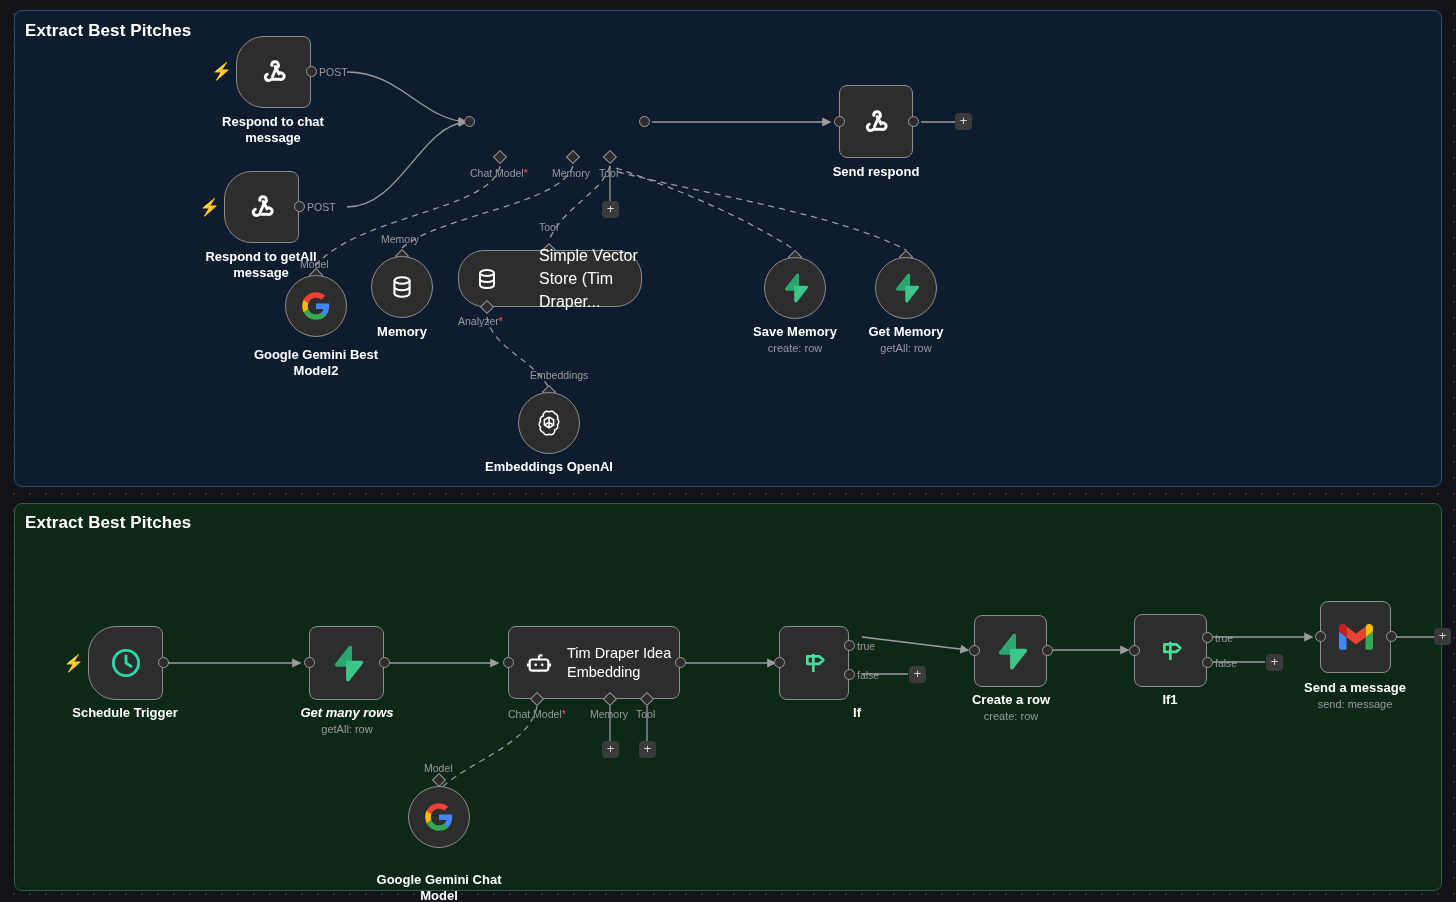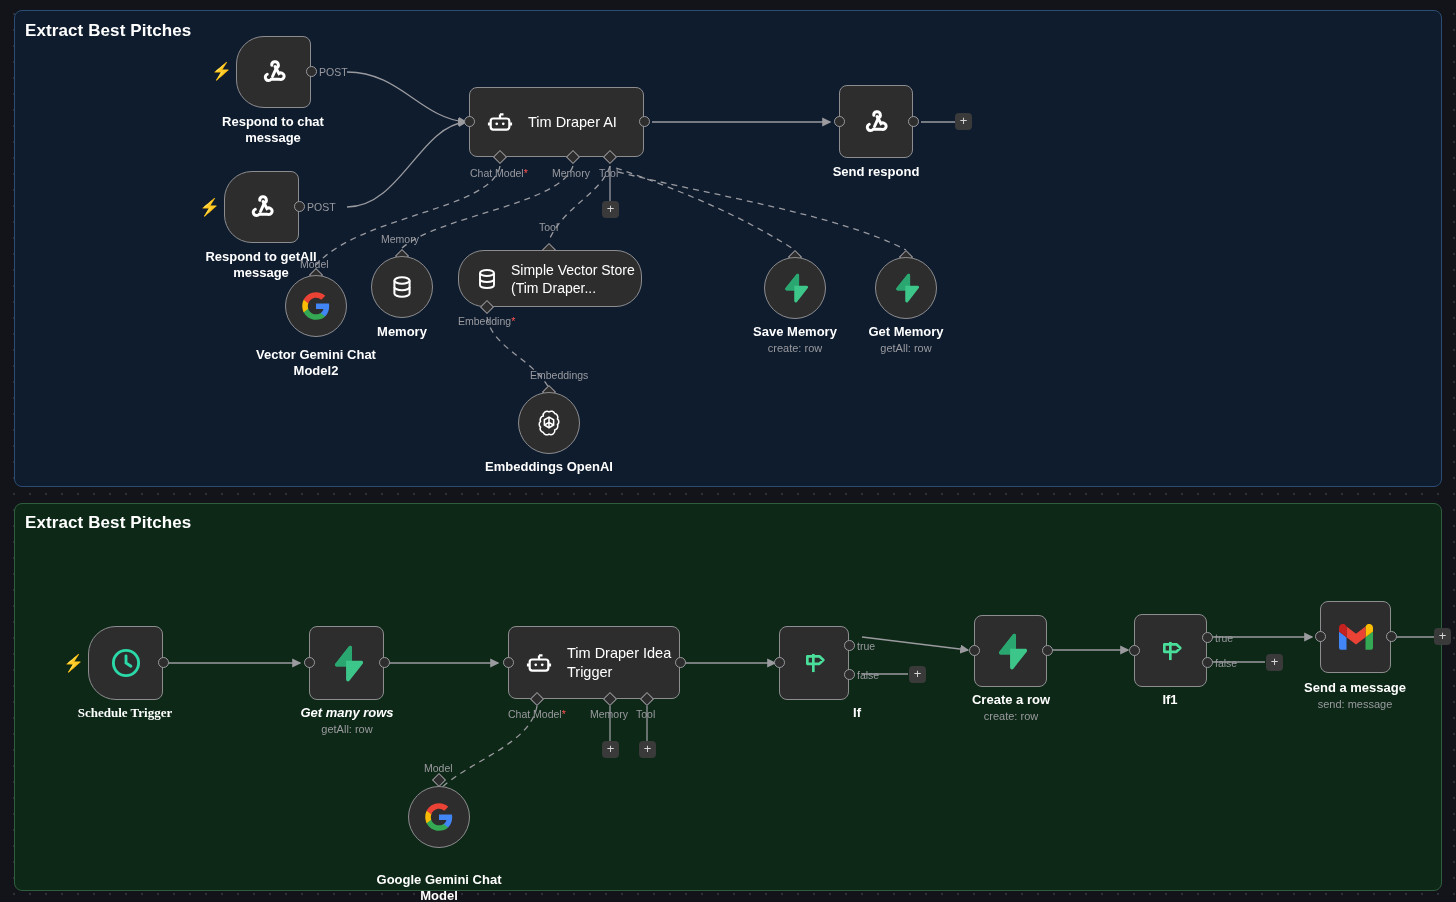--- a/index.html
+++ b/index.html
@@ -228,32 +228,20 @@
         <path d="M10.5 7.5a2.2 2.2 0 1 1 3 1.9L11 15"></path>
           <path d="M7.5 13.5a2.2 2.2 0 1 0 2.6 3.4h5.4"></path>
         <path d="M16.5 17a2.2 2.2 0 1 0-1.2-4l-2.6-4.6"></path>
       </svg>
     </span>
   </div>
   <div class="port" style="left:294px; top:201px;"></div>
   <div class="plabel" style="left:307px; top:201px;">POST</div>
   <div class="nlabel" style="left:186px; top:249px; width:150px;">Respond to getAll message</div>
 
-  <div class="nbox wide" style="left:469px; top:87px; width:175px; height:70px;">
-    <span>
-      <svg class="icn" width="28" height="28" viewBox="0 0 24 24" fill="none" stroke="#ffffff" stroke-width="1.9" stroke-linejoin="round">
-        <rect x="4" y="9" width="16" height="9.5" rx="2.2"></rect>
-          <path d="M12 9V5.5M12 5.5h3"></path>
-        <circle cx="9.2" cy="13.6" r="1.15" fill="#ffffff" stroke="none"></circle>
-        <circle cx="14.8" cy="13.6" r="1.15" fill="#ffffff" stroke="none"></circle>
-        <path d="M2.6 12.4v2.6M21.4 12.4v2.6"></path>
-      </svg>
-    </span>
-    <span class="ntitle">Tim Draper AI</span>
-  </div>
   <div class="port" style="left:464px; top:116px;"></div>
   <div class="port" style="left:639px; top:116px;"></div>
 
   <div class="diamond" style="left:495px; top:152px;"></div>
   <div class="plabel" style="left:470px; top:167px;"><span>Chat Model</span><span class="req">*</span></div>
   <div class="diamond" style="left:568px; top:152px;"></div>
   <div class="plabel" style="left:552px; top:167px;">Memory</div>
   <div class="diamond" style="left:605px; top:152px;"></div>
   <div class="plabel" style="left:599px; top:167px;">Tool</div>
   <div class="plus" style="left:602px; top:201px;">+</div>
@@ -277,21 +265,21 @@
   <div class="ncircle" style="left:285px; top:275px; width:62px; height:62px;">
     <span>
       <svg class="icn" width="30" height="30" viewBox="0 0 48 48">
         <path fill="#4285F4" d="M45.1 24.5c0-1.6-.1-3.2-.4-4.7H24v8.9h11.8c-.5 2.7-2 5-4.4 6.6v5.5h7.1c4.2-3.8 6.6-9.5 6.6-16.3z"></path>
         <path fill="#34A853" d="M24 46c6 0 11-2 14.6-5.3l-7.1-5.5c-2 1.3-4.5 2.1-7.5 2.1-5.8 0-10.7-3.9-12.4-9.1H4.2v5.7C7.8 41.1 15.3 46 24 46z"></path>
         <path fill="#FBBC05" d="M11.6 28.2c-.5-1.3-.7-2.7-.7-4.2s.3-2.9.7-4.2v-5.7H4.2A22 22 0 0 0 2 24c0 3.6.9 6.9 2.2 9.9l7.4-5.7z"></path>
         <path fill="#EA4335" d="M24 10.7c3.3 0 6.2 1.1 8.5 3.3l6.3-6.3C35 4.1 30 2 24 2 15.3 2 7.8 6.9 4.2 14.1l7.4 5.7c1.7-5.2 6.6-9.1 12.4-9.1z"></path>
       </svg>
     </span>
   </div>
-  <div class="nlabel" style="left:241px; top:347px; width:150px;">Vector Gemini Chat Model2</div>
+  <div class="nlabel" style="left:241px; top:347px; width:150px;">Google Gemini Best Model2</div>
 
   <div class="plabel" style="left:381px; top:233px;">Memory</div>
   <div class="diamond" style="left:397px; top:251px;"></div>
   <div class="ncircle" style="left:371px; top:256px; width:62px; height:62px;">
     <span>
       <svg class="icn" width="26" height="26" viewBox="0 0 24 24" fill="none" stroke="#ffffff" stroke-width="1.9">
         <ellipse cx="12" cy="6" rx="7" ry="3"></ellipse>
           <path d="M5 6v12c0 1.7 3.1 3 7 3s7-1.3 7-3V6"></path>
           <path d="M5 12c0 1.7 3.1 3 7 3s7-1.3 7-3"></path>
       </svg>
@@ -302,24 +290,24 @@
   <div class="plabel" style="left:539px; top:221px;">Tool</div>
   <div class="diamond" style="left:544px; top:245px;"></div>
   <div class="npill" style="left:458px; top:250px; width:184px; height:57px;">
     <span>
       <svg class="icn" width="24" height="24" viewBox="0 0 24 24" fill="none" stroke="#ffffff" stroke-width="1.9">
         <ellipse cx="12" cy="6" rx="7" ry="3"></ellipse>
           <path d="M5 6v12c0 1.7 3.1 3 7 3s7-1.3 7-3V6"></path>
           <path d="M5 12c0 1.7 3.1 3 7 3s7-1.3 7-3"></path>
       </svg>
     </span>
-    <span class="ntitle" style="font-size:14px; line-height:18px;">Simple Vector Store (Tim Draper...</span>
+    <span class="ntitle" style="font-size:16px; line-height:23px;margin-left:28px;">Simple Vector Store (Tim Draper...</span>
   </div>
   <div class="diamond" style="left:482px; top:302px;"></div>
-  <div class="plabel" style="left:458px; top:315px;"><span>Embedding</span><span class="req">*</span></div>
+  <div class="plabel" style="left:458px; top:315px;"><span>Analyzer</span><span class="req">*</span></div>
 
   <div class="diamond" style="left:790px; top:252px;"></div>
   <div class="ncircle" style="left:764px; top:257px; width:62px; height:62px;">
     <span>
       <svg class="icn" width="26" height="30" viewBox="0 0 24 28">
         <path fill="#3ECF8E" d="M13.4 1.2 3.2 14.1c-.7.9-.1 2.2 1 2.2h7.1v9.9c0 1.3 1.7 1.9 2.5.8l10.1-12.9c.7-.9.1-2.2-1-2.2h-7.1V2c0-1.3-1.6-1.9-2.4-.8z" opacity=".95"></path>
         <path fill="#249C68" d="M11.3 16.3H4.2c-1.1 0-1.7-1.3-1-2.2L13.4 1.2c.8-1.1 2.4-.5 2.4.8v9.9h-4.5v4.4z" opacity=".75"></path>
       </svg>
     </span>
   </div>
@@ -354,21 +342,21 @@
   <div class="bolt" style="left:63px; top:655px;">⚡</div>
   <div class="nbox trigger" style="left:88px; top:626px; width:75px; height:74px;">
     <span>
       <svg class="icn" width="36" height="36" viewBox="0 0 24 24" fill="none" stroke="#2bd9a8" stroke-width="1.9" stroke-linecap="round">
         <circle cx="12" cy="12" r="8.4"></circle>
           <path d="M12 7.2V12l3.3 2.2"></path>
       </svg>
     </span>
   </div>
   <div class="port" style="left:158px; top:657px;"></div>
-  <div class="nlabel" style="left:50px; top:705px; width:150px;font-family:Liberation Serif, serif;">Schedule Trigger</div>
+  <div class="nlabel" style="left:50px; top:705px; width:150px;">Schedule Trigger</div>
 
   <div class="nbox" style="left:309px; top:626px; width:75px; height:74px;">
     <span>
       <svg class="icn" width="32" height="37" viewBox="0 0 24 28">
         <path fill="#3ECF8E" d="M13.4 1.2 3.2 14.1c-.7.9-.1 2.2 1 2.2h7.1v9.9c0 1.3 1.7 1.9 2.5.8l10.1-12.9c.7-.9.1-2.2-1-2.2h-7.1V2c0-1.3-1.6-1.9-2.4-.8z" opacity=".95"></path>
         <path fill="#249C68" d="M11.3 16.3H4.2c-1.1 0-1.7-1.3-1-2.2L13.4 1.2c.8-1.1 2.4-.5 2.4.8v9.9h-4.5v4.4z" opacity=".75"></path>
       </svg>
     </span>
   </div>
   <div class="port" style="left:304px; top:657px;"></div>
@@ -379,21 +367,21 @@
   <div class="nbox wide" style="left:508px; top:626px; width:172px; height:73px;">
     <span>
       <svg class="icn" width="28" height="28" viewBox="0 0 24 24" fill="none" stroke="#ffffff" stroke-width="1.9" stroke-linejoin="round">
         <rect x="4" y="9" width="16" height="9.5" rx="2.2"></rect>
           <path d="M12 9V5.5M12 5.5h3"></path>
         <circle cx="9.2" cy="13.6" r="1.15" fill="#ffffff" stroke="none"></circle>
         <circle cx="14.8" cy="13.6" r="1.15" fill="#ffffff" stroke="none"></circle>
         <path d="M2.6 12.4v2.6M21.4 12.4v2.6"></path>
       </svg>
     </span>
-    <span class="ntitle" style="width:108px;">Tim Draper Idea Trigger</span>
+    <span class="ntitle" style="width:108px;">Tim Draper Idea Embedding</span>
   </div>
   <div class="port" style="left:503px; top:657px;"></div>
   <div class="port" style="left:675px; top:657px;"></div>
 
   <div class="diamond" style="left:532px; top:694px;"></div>
   <div class="plabel" style="left:508px; top:708px;"><span>Chat Model</span><span class="req">*</span></div>
   <div class="diamond" style="left:605px; top:694px;"></div>
   <div class="plabel" style="left:590px; top:708px;">Memory</div>
   <div class="plus" style="left:602px; top:741px;">+</div>
   <div class="diamond" style="left:642px; top:694px;"></div>

